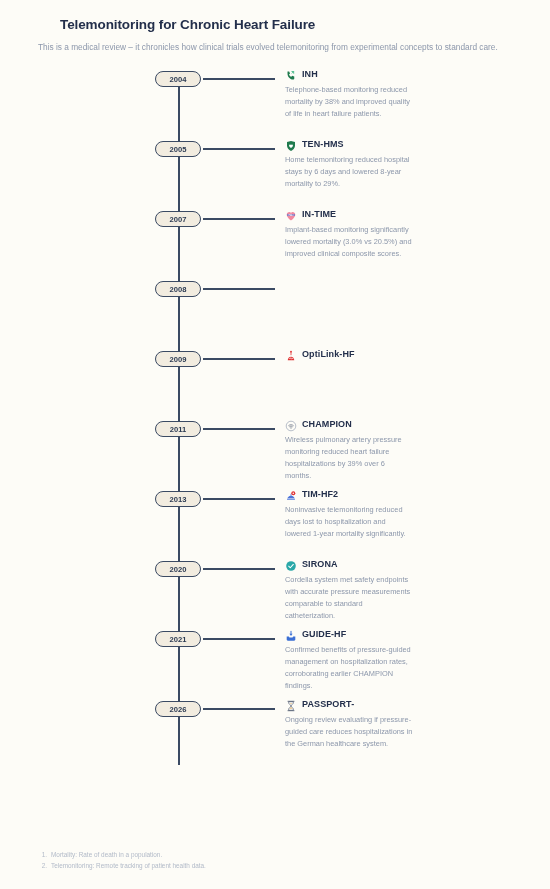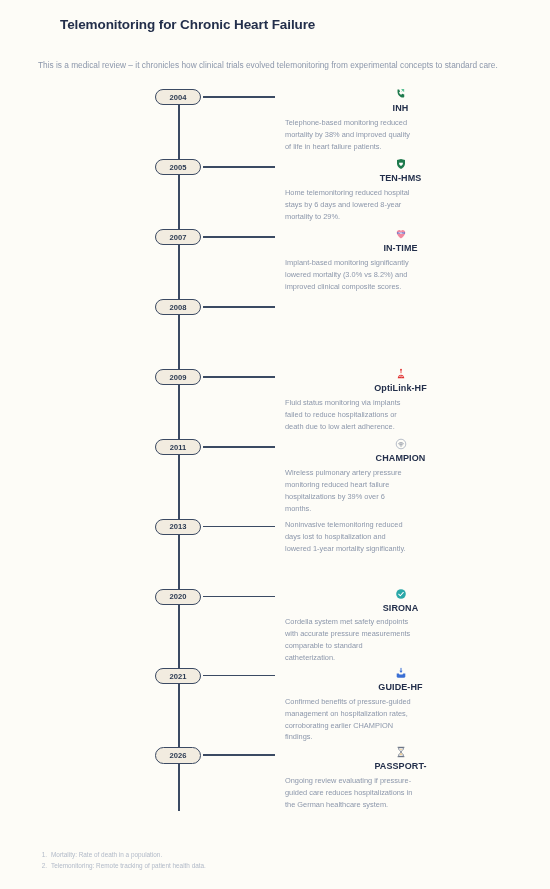--- a/index.html
+++ b/index.html
@@ -11,21 +11,21 @@
     overflow:hidden;
     position:relative;
   }
   .page { padding:16px 34px 0 38px; }
 
   .title {
     font-size:13.5px; font-weight:bold; letter-spacing:-0.1px;
     color:#232f4b; line-height:1.3;margin-left:22px;
   }
   .subtitle {
-    margin-top:25px; font-size:8.3px; line-height:1.52;
+    margin-top:7px; font-size:8.3px; line-height:1.52;
     color:#8c97ab; max-width:470px;
   }
 
   
   .timeline { position:relative; margin-top:14px; }
   .axis {
     position:absolute; left:140px; top:14px; bottom:18px;
     width:1.6px; background:#3b4a63;
   }
   .row { position:relative; display:flex; align-items:flex-start; min-height:70px; }
@@ -43,21 +43,21 @@
     padding:3.5px 9px 3px; line-height:1;
     min-width:46px; text-align:center;
     transform:translateX(23px);
   }
   .connector {
     flex:0 0 auto; height:1.4px; background:#3b4a63;
     width:72px; margin-top:11px; margin-left:25px;
   }
 
   .content { flex:1; padding-left:10px; padding-top:1px; }
-  .head { display:flex; align-items:center; gap:5px;flex-direction:column; }
+  .head { display:flex; align-items:center; gap:5px; }
   .icon { width:12px; height:12px; flex:0 0 12px; display:block; }
   .trial {
     font-size:9px; font-weight:bold; color:#232f4b; letter-spacing:0.1px;
   }
   .desc {
     margin-top:3.5px; font-size:7.4px; line-height:1.62;
     color:#8c97ab; max-width:128px;
   }
 
   
@@ -118,21 +118,21 @@
     <div class="connector"></div>
     <div class="content">
       <div class="head">
         <span class="icon"><svg viewBox="0 0 24 24">
                   <path d="M12 21S3.5 15.4 3.5 9.6C3.5 6.5 5.9 4.2 8.8 4.2c1.4 0 2.6.6 3.2 1.6.6-1 1.8-1.6 3.2-1.6 2.9 0 5.3 2.3 5.3 5.4C20.5 15.4 12 21 12 21z" fill="#f2899f"></path>
                   <path d="M4 8.6h16v2.8H4z" fill="#4c5fc4"></path>
                   <path d="M6 10h2l1-1.6L10.5 12 12 7.8 13.4 12l1.2-2h3.4" stroke="#fff" stroke-width="1.1" fill="none" stroke-linecap="round"></path>
                 </svg></span>
         <span class="trial">IN-TIME</span>
       </div>
-      <div class="desc">Implant-based monitoring significantly lowered mortality (3.0% vs 8.2%) and improved clinical composite scores.</div>
+      <div class="desc">Implant-based monitoring significantly lowered mortality (3.0% vs 20.5%) and improved clinical composite scores.</div>
     </div>
         </div>
         <div class="row">
     <div class="pill-wrap">
       <div class="pill">2008</div>
     </div>
     <div class="connector"></div>
         </div>
         <div class="row">
     <div class="pill-wrap">
@@ -142,21 +142,20 @@
     <div class="content">
       <div class="head">
         <span class="icon"><svg viewBox="0 0 24 24">
                   <circle cx="12" cy="3.6" r="1.9" fill="#e03131"></circle>
                   <path d="M12 5.6v4" stroke="#e03131" stroke-width="1.6" stroke-linecap="round"></path>
                   <path d="M5.5 20.5c0-3.9 2.9-7 6.5-7s6.5 3.1 6.5 7H5.5z" fill="#e03131"></path>
                   <path d="M8.6 17h2.1l.9-1.8 1.2 3.2 1-1.4h1.9" stroke="#fff" stroke-width="1.1" fill="none" stroke-linecap="round"></path>
                 </svg></span>
         <span class="trial">OptiLink-HF</span>
       </div>
-      <div class="desc">Fluid status monitoring via implants failed to reduce hospitalizations or death due to low alert adherence.</div>
     </div>
         </div>
         <div class="row">
     <div class="pill-wrap">
       <div class="pill">2011</div>
     </div>
     <div class="connector"></div>
     <div class="content">
       <div class="head">
         <span class="icon"><svg viewBox="0 0 24 24">
@@ -169,20 +168,30 @@
       </div>
       <div class="desc">Wireless pulmonary artery pressure monitoring reduced heart failure hospitalizations by 39% over 6 months.</div>
     </div>
         </div>
         <div class="row">
     <div class="pill-wrap">
       <div class="pill">2013</div>
     </div>
     <div class="connector"></div>
     <div class="content">
+      <div class="head">
+        <span class="icon"><svg viewBox="0 0 24 24">
+                  <path d="M4 19.5c0-4.3 3.6-7.8 8-7.8s8 3.5 8 7.8H4z" fill="#4c74d9"></path>
+                  <path d="M4 17.2h16" stroke="#e8eefc" stroke-width="1.3"></path>
+                  <path d="M12 11.7V8.4" stroke="#4c74d9" stroke-width="1.6" stroke-linecap="round"></path>
+                  <circle cx="16.6" cy="6.4" r="4" fill="#e03131"></circle>
+                  <circle cx="16.6" cy="6.4" r="1.6" fill="#fff"></circle>
+                </svg></span>
+        <span class="trial">TIM-HF2</span>
+      </div>
       <div class="desc">Noninvasive telemonitoring reduced days lost to hospitalization and lowered 1-year mortality significantly.</div>
     </div>
         </div>
         <div class="row">
     <div class="pill-wrap">
       <div class="pill">2020</div>
     </div>
     <div class="connector"></div>
     <div class="content">
       <div class="head">

